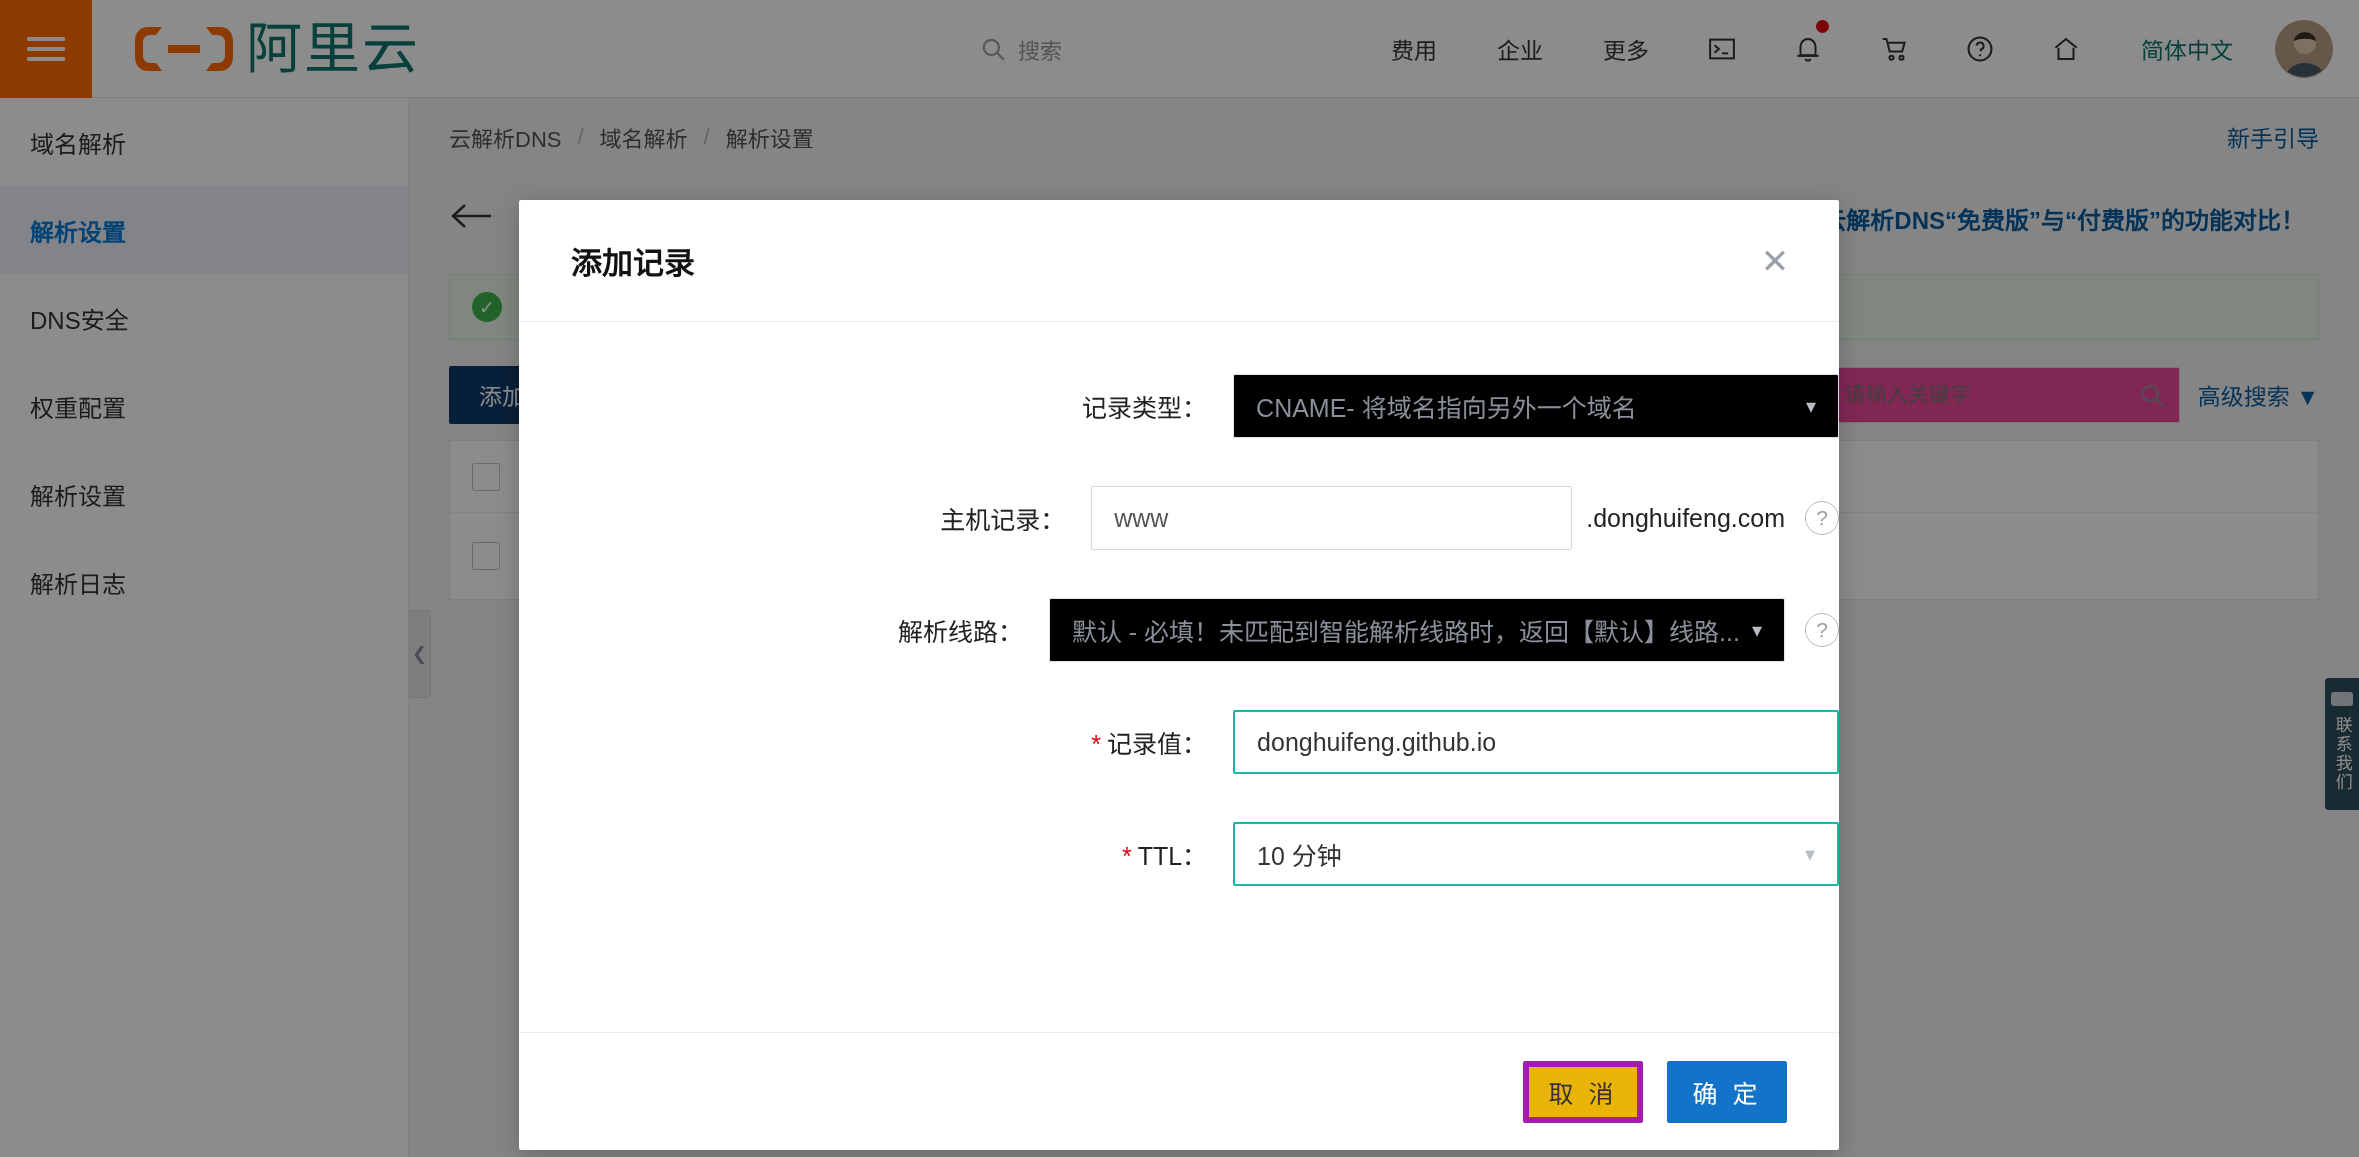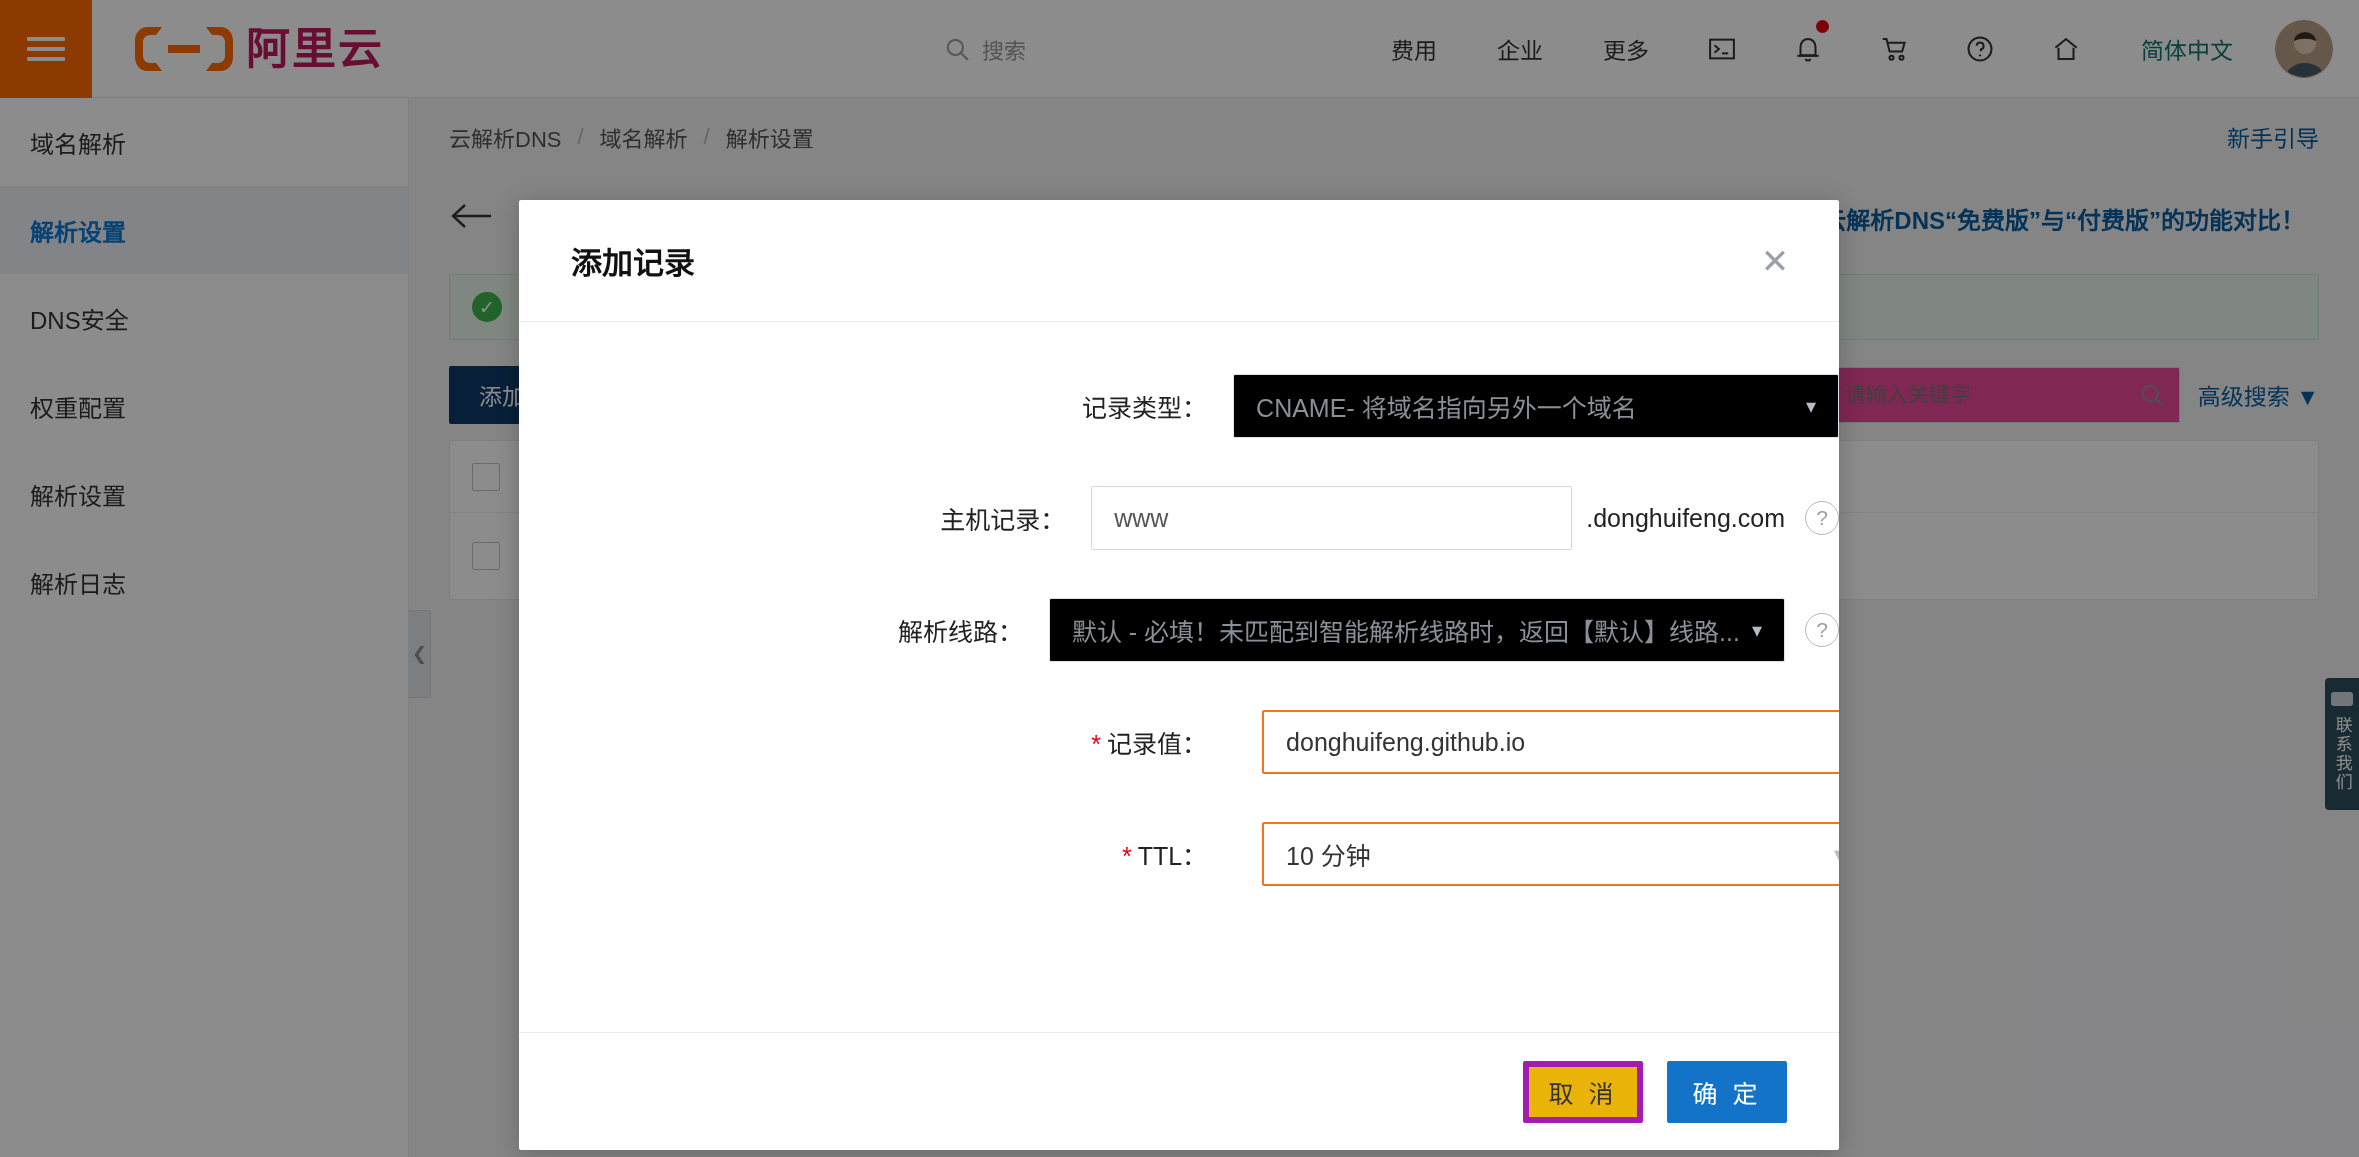--- a/index.html
+++ b/index.html
@@ -26,21 +26,21 @@
     cursor: pointer; flex: 0 0 92px;
   }
   .hamburger-zone .bars { width: 38px; }
   .hamburger-zone .bars i {
     display: block; height: 4px; background: #ffffff; margin: 6px 0; border-radius: 1px;
   }
   .logo-zone {
     flex: 0 0 auto; padding-left: 40px; display: flex; align-items: center; gap: 10px;
   }
   .logo-mark { display: block; }
-  .logo-text { color: #be185d; font-size: 44px; font-weight: 700; letter-spacing: 2px;
+  .logo-text { color: #0f766e; font-size: 56px; font-weight: 400; letter-spacing: 2px;
                font-family: "DejaVu Sans", "Liberation Sans", sans-serif; line-height: 1; }
 
   .topbar-search {
     margin-left: 560px; display: flex; align-items: center; gap: 12px;
     color: #999; font-size: 22px; cursor: text;
   }
   .topbar-search svg { display:block; }
 
   .topbar-right {
     margin-left: auto; display: flex; align-items: center; gap: 12px; padding-right: 26px;
@@ -171,21 +171,21 @@
   }
   .req { color: #e60012; margin-right: 6px; }
 
   .field { width: 745px; height: 64px; position: relative; }
   .field .box {
     width: 100%; height: 100%; border: 1px solid #d4d8dd; background: #fff;
     display: flex; align-items: center; padding: 0 22px; font-size: 25px; color: #555;
     border-radius: 2px;
   }
   .field .box.disabled { background: #000000; color: #8a9099; border-color: #dfe2e6; }
-  .field .box.focused { border: 2px solid #f97316; color: #333; margin-left: 29px; }
+  .field .box.focused { border: 2px solid #14b8a6; color: #333; }
   .field .box .val { flex: 1; overflow: hidden; white-space: nowrap; text-overflow: ellipsis; }
   .caret { color: #b6bcc3; font-size: 20px; margin-left: 12px; }
 
   .suffix { font-size: 25px; color: #222; margin-left: 14px; white-space: nowrap; }
   .help-circle {
     width: 34px; height: 34px; border-radius: 50%; border: 1.6px solid #b3b8bf; color: #9aa0a6;
     display: inline-flex; align-items: center; justify-content: center; font-size: 21px;
     margin-left: 20px; cursor: pointer; flex: 0 0 34px;
   }
 

